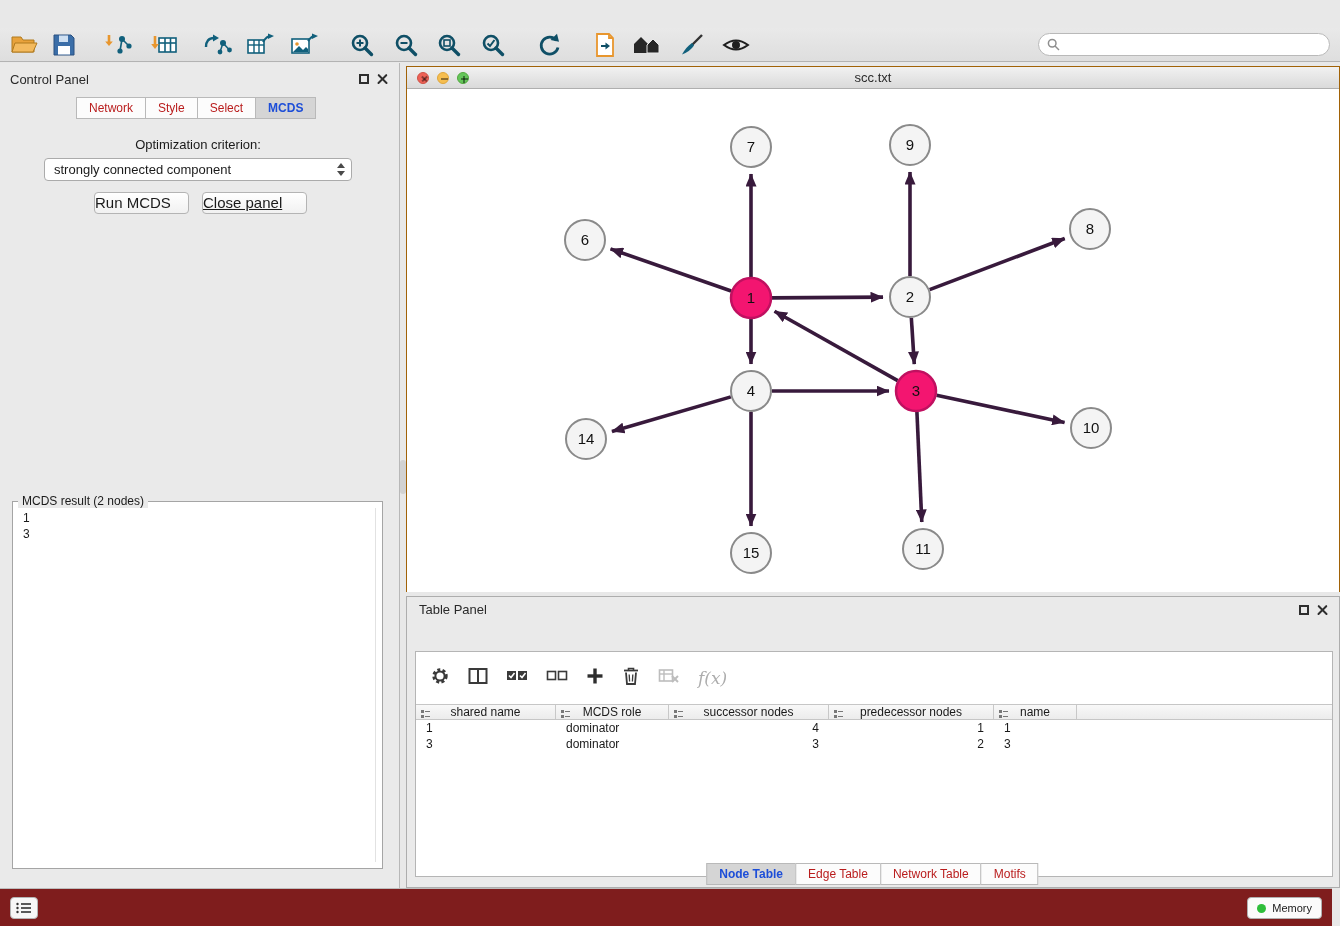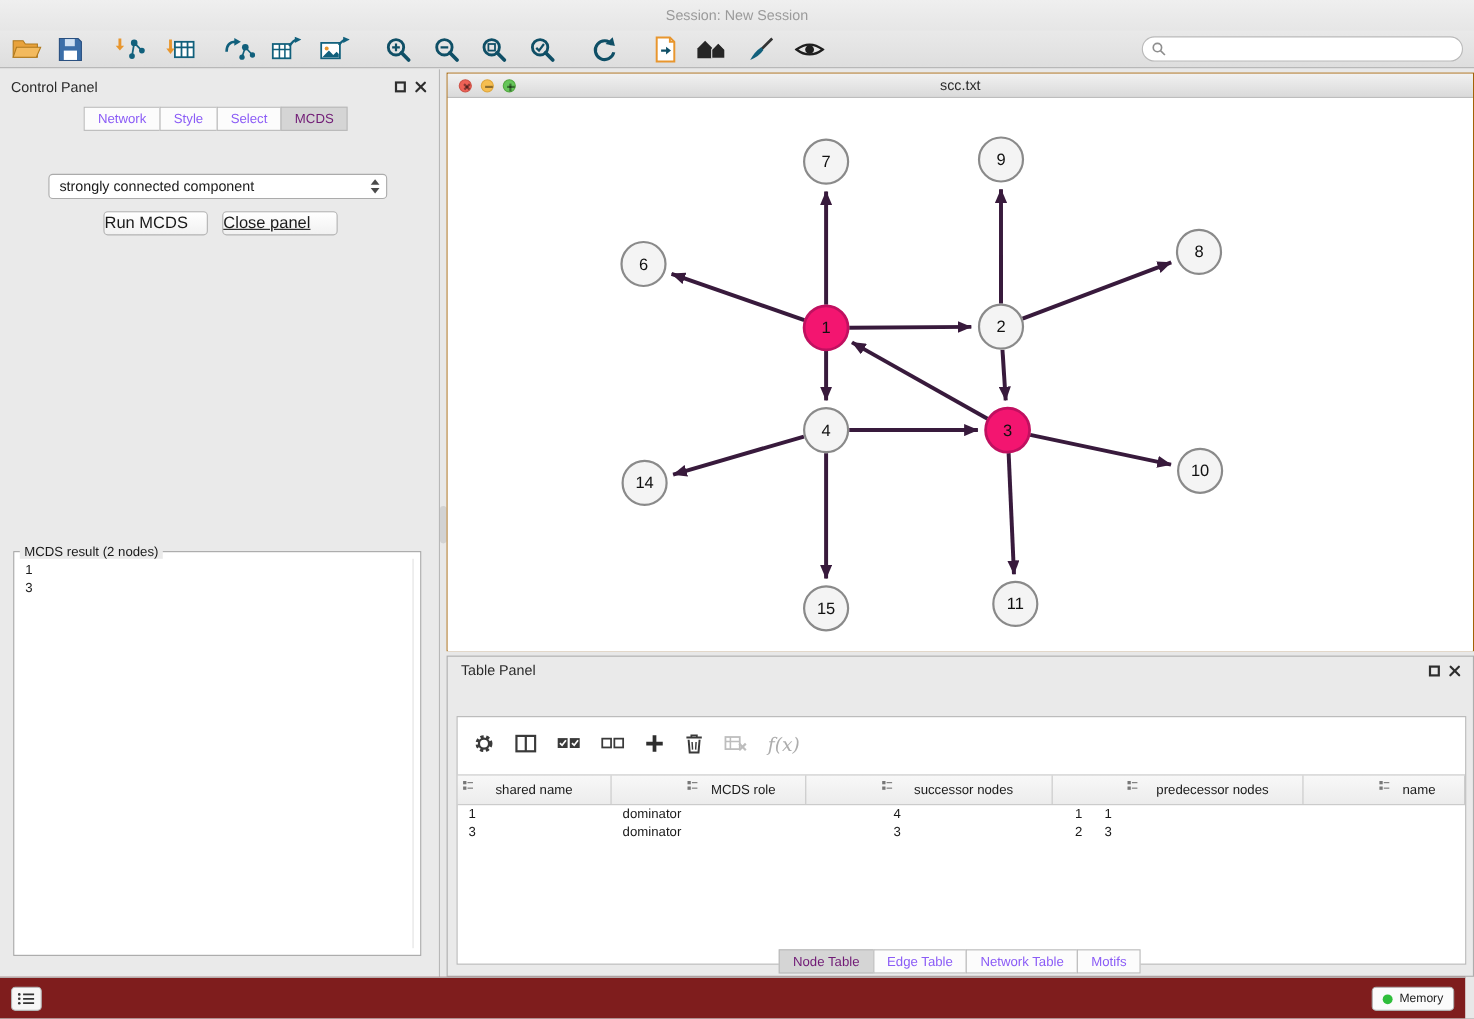--- a/index.html
+++ b/index.html
@@ -21,22 +21,22 @@
   .control-panel { position:absolute; left:0; top:63px; width:400px; height:825px;
     background:#EAEAEA; border-right:1px solid #B8B8B8;padding-left:13px; }
   .panel-title { position:absolute; left:10px; top:9px; font-size:13px; color:#2A2A2A; }
   .float-btn { position:absolute; width:10px; height:10px; border:2px solid #2E2E2E; background:transparent; }
   .x-btn { position:absolute; width:13px; height:13px; }
   .x-btn::before,.x-btn::after { content:""; position:absolute; left:0; top:5.5px; width:13px; height:2.4px; background:#2E2E2E; border-radius:1px; }
   .x-btn::before { transform:rotate(45deg); } .x-btn::after { transform:rotate(-45deg); }
 
   .tabs-row { position:absolute; display:flex; }
   .tab { background:#FCFCFC; border:1px solid #B9B9B9; padding:3px 12px 3px 12px; font-size:12px;
-    color:#8b5cf6; margin-left:-1px; white-space:nowrap; line-height:14px; }
-  .tab.selected { background:#D5D5D5; color:#701a75; }
+    color:#b91c1c; margin-left:-1px; white-space:nowrap; line-height:14px; }
+  .tab.selected { background:#D5D5D5; color:#1d4ed8;font-weight:bold; }
   #cp-tabs { left:77px; top:34px; }
 
   .opt-label { position:absolute; left:0; top:74px; width:396px; text-align:center; font-size:13px; color:#1A1A1A; }
   .dropdown { position:absolute; left:44px; top:95px; width:308px; height:23px; background:#FFF;
     border:1px solid #ABABAB; border-radius:4px; font-size:13px; color:#1A1A1A; line-height:21px; padding-left:9px; }
   .stepper { position:absolute; right:6px; top:4px; }
   .stepper .up { width:0; height:0; border-left:4.5px solid transparent; border-right:4.5px solid transparent; border-bottom:5px solid #4A4A4A; margin-bottom:3px; }
   .stepper .down { width:0; height:0; border-left:4.5px solid transparent; border-right:4.5px solid transparent; border-top:5px solid #4A4A4A; }
   .mac-btn { position:absolute; height:22px; background:linear-gradient(#FFFFFF,#F1F1F1);
     border:1px solid #B4B4B4; border-radius:4px; font-size:15px; color:#1A1A1A; line-height:20px; }
@@ -63,22 +63,22 @@
   .light .d2 { left:2.5px; top:5px; width:7px; height:1.6px; transform:rotate(-45deg); }
   .nw-canvas { position:relative; width:100%; height:503px; background:#FFF; }
   .splitter-handle { position:absolute; left:400px; top:460px; width:6px; height:34px; background:#D2D2D2; border-radius:3px; }
 
   
   .table-panel { position:absolute; left:406px; top:596px; width:934px; height:292px;
     background:#EAEAEA; border:1px solid #ADADAD; }
   .tp-box { position:absolute; left:8px; top:26px; width:918px; height:226px; background:#FFF; border:1px solid #B5B5B5; overflow:hidden;margin-top:28px; }
   .tp-toolbar { height:52px; display:flex; align-items:center; gap:18px; padding-left:14px; }
   .fx-label { font-family:"DejaVu Serif", serif; font-style:italic; font-size:17px; color:#ADADAD; }
-  .table-header-row { display:flex; height:28px; background:linear-gradient(#F8F8F8,#ECECEC);
-    border-top:1px solid #C6C6C6; border-bottom:1px solid #C6C6C6;justify-content:space-between; }
+  .table-header-row { display:flex; height:16px; background:linear-gradient(#F8F8F8,#ECECEC);
+    border-top:1px solid #C6C6C6; border-bottom:1px solid #C6C6C6; }
   .th { position:relative; display:flex; align-items:center; justify-content:center;
     font-size:12px; color:#1A1A1A; border-right:1px solid #C8C8C8; }
   .hier-ico { position:absolute; left:5px; top:5px; width:9px; height:9px; }
   .hier-ico::before { content:""; position:absolute; left:0; top:0; width:3px; height:3px; background:#777; box-shadow:0 5px 0 #777; }
   .hier-ico::after { content:""; position:absolute; left:4px; top:1px; width:5px; height:1px; background:#777; box-shadow:0 5px 0 #777; }
   .tr { display:flex; height:16px; }
   .td { font-size:12px; color:#1A1A1A; line-height:16px; padding:0 10px; overflow:hidden; white-space:nowrap; }
   #tp-tabs { position:absolute; left:50%; top:266px; transform:translateX(-50%); display:flex; }
 
   
@@ -89,21 +89,20 @@
   .memory-btn { position:absolute; right:10px; top:8px; height:22px; background:#FBFBFB;
     border:1px solid #B0B0B0; border-radius:4px; display:flex; align-items:center; padding:0 9px; gap:6px; }
   .memory-dot { width:9px; height:9px; border-radius:50%; }
   .memory-text { font-size:11px; color:#1A1A1A; }
 </style>
 </head>
 <body>
 
 <div class="app">
 
-  <div class="titlebar">Session: New Session</div>
 
   <div class="toolbar">
     <div class="tbtn" style="left:6px">
       <svg width="28" height="24" viewBox="0 0 28 24">
         <path d="M2 4 L11 4 L13 7 L24 7 L24 19 L2 19 Z" fill="#E8A23B" stroke="#B07A1E"></path>
         <path d="M5 10 L27 10 L23 19 L2 19 Z" fill="#F3BA5E" stroke="#B07A1E"></path>
       </svg>
     </div>
     <div class="tbtn" style="left:46px">
       <svg width="24" height="24" viewBox="0 0 24 24">
@@ -238,20 +237,21 @@
     <div class="float-btn" style="right:30px; top:11px;"></div>
     <div class="x-btn" style="right:10px; top:9px;"></div>
 
     <div class="tabs-row" id="cp-tabs">
         <div class="tab">Network</div>
         <div class="tab">Style</div>
         <div class="tab">Select</div>
         <div class="tab selected">MCDS</div>
       </div>
 
+    <div class="opt-label">Optimization criterion:</div>
     <div class="dropdown">
       <span>strongly connected component</span>
       <div class="stepper">
           <div class="up"></div>
           <div class="down"></div>
         </div>
     </div>
     <div class="mac-btn" id="run-btn">Run MCDS</div>
     <div class="mac-btn" id="closepanel-btn">Close panel</div>
 

